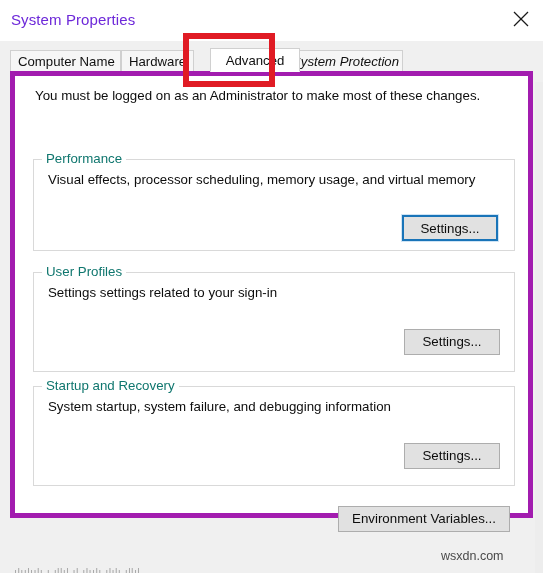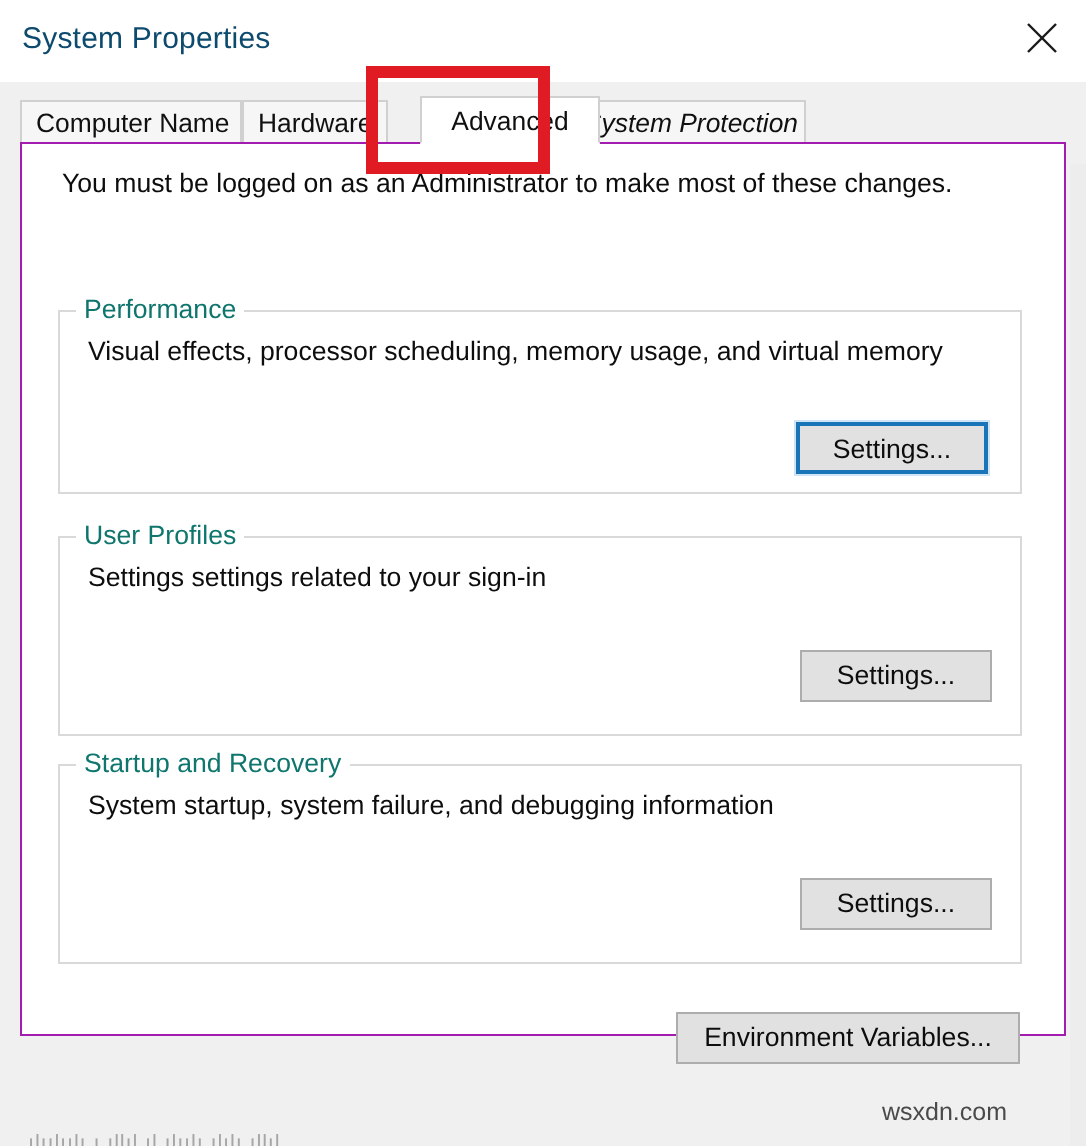--- a/index.html
+++ b/index.html
@@ -29,21 +29,21 @@
     left: 0; top: 0;
     width: 543px;
     height: 41px;
     background: #ffffff;
   }
   #title-text {
     position: absolute;
     left: 11px;
     top: 11px;
     font-size: 15px;
-    color: #0c4a6e;
+    color: #6d28d9;
     letter-spacing: 0.1px;
     white-space: nowrap;
   }
   #close-button {
     position: absolute;
     left: 499px;
     top: 2px;
     width: 44px;
     height: 30px;
     cursor: default;
@@ -100,21 +100,21 @@
 
   
   #tabpage {
     position: absolute;
     left: 10px;
     top: 30px;
     width: 523px;
     height: 447px;
     box-sizing: border-box;
     background: #ffffff;
-    border: 1px solid #a21caf;
+    border: 5px solid #a21caf;
   }
 
   
   #annotation-box {
     position: absolute;
     left: 183px;
     top: 33px;
     width: 92px;
     height: 54px;
     border: 6px solid #e01b24;

